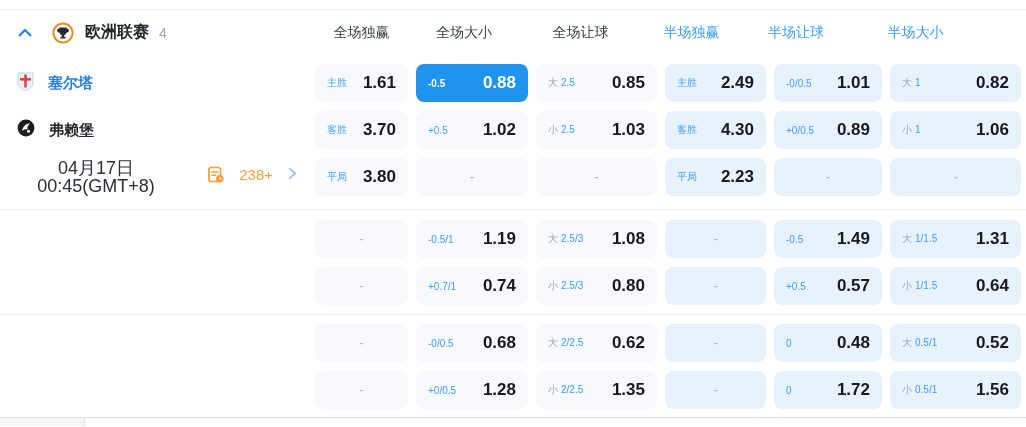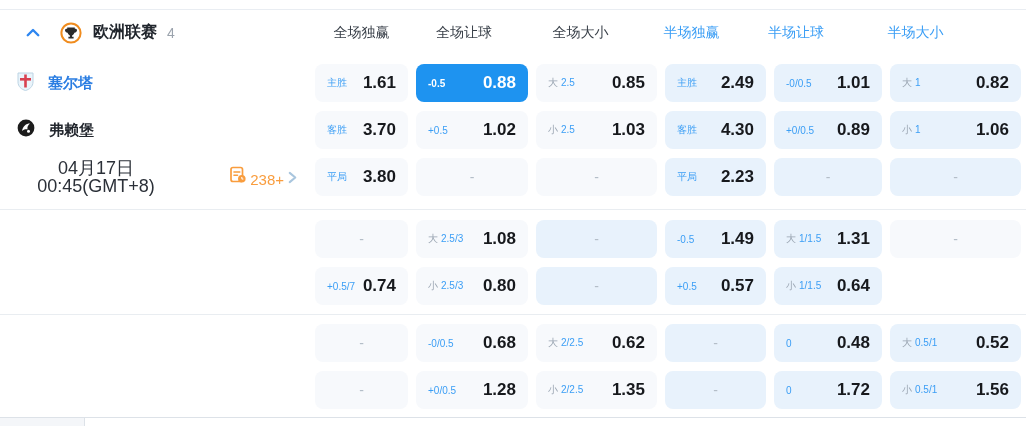--- a/index.html
+++ b/index.html
@@ -2,41 +2,41 @@
 <html><head>
 <meta charset="utf-8">
 <style>
   * { margin:0; padding:0; box-sizing:border-box; }
   html,body { background:#fff; }
   body { font-family:"Liberation Sans","DejaVu Sans",sans-serif; }
   .page { width:1026px; height:427px; background:#fff; overflow:hidden; padding-top:9px; }
 
   
   .sec-header { height:46px; border-top:1px solid #e9edf2; display:flex; align-items:center; }
-  .sec-left { flex:0 0 310px; display:flex; align-items:center; padding-left:22px; }
+  .sec-left { flex:0 0 310px; display:flex; align-items:center; padding-left:14px; }
   .chev-up { width:22px; height:22px; display:flex; align-items:center; justify-content:center; cursor:pointer; }
   .league-ico { width:22px; height:22px; margin-left:16px; }
   .league-name { margin-left:11px; font-size:16px; font-weight:700; color:#20252c; }
   .match-count { margin-left:10px; font-size:14px; color:#9ba3ad; }
   .colhead { flex:1; display:grid; grid-template-columns:93px 112px 121px 101px 108px 131px; column-gap:0; padding:0 5px; align-items:center; }
   .colhead .col { text-align:center; font-size:14px; color:#383f48; }
   .colhead .col.half { color:#3b9ef5; }
 
   
   .band { display:flex; }
   .band.first { padding-top:9px; }
   .left-panel { flex:0 0 310px; position:relative; }
   .left-rows { display:flex; flex-direction:column; row-gap:9px; }
   .team-row { height:38px; display:flex; align-items:center; padding-left:17px; column-gap:14px; cursor:pointer; }
   .team-name { font-size:15px; font-weight:700; }
   .team-name.home { color:#2a7de2; }
   .team-name.away { color:#23272e; }
   .meta-row { height:38px; position:relative; }
   .dt { position:absolute; left:0; top:50%; transform:translateY(-50%); width:192px; text-align:center; font-size:18px; line-height:18px; color:#2b3038; }
-  .more-link { position:absolute; right:12px; top:50%; transform:translateY(-50%); display:flex; align-items:flex-end; column-gap:3px; cursor:pointer; }
+  .more-link { position:absolute; right:12px; top:50%; transform:translateY(-50%); display:flex; align-items:flex-start; column-gap:14px; cursor:pointer; }
   .more-label { color:#f99d3e; font-size:15px; }
 
   .odds-grid { flex:1; display:grid; grid-template-columns:93px 112px 121px 101px 108px 131px; gap:9px 8px; padding:0 5px; align-content:start; }
   .cell { height:38px; border-radius:8px; display:flex; align-items:center; justify-content:space-between; padding:0 12px; cursor:pointer; }
   .cell.full { background:#f7f9fc; }
   .cell.half { background:#e8f2fc; }
   .cell.selected { background:#1e93f0; }
   .cell.dashc { justify-content:center; cursor:default; }
   .cell-label { font-size:10px; color:#3b9ef5; white-space:nowrap; }
   .cell-label .prefix { color:#9aa5b2; margin-right:3px; }
@@ -70,22 +70,22 @@
         <svg width="22" height="22" viewBox="0 0 22 22">
           <circle cx="11" cy="11" r="9.6" fill="none" stroke="#f08c1e" stroke-width="2"></circle>
           <path d="M7.2 5.5 h7.6 v1.2 c1.6 0 2.4 .6 2.2 1.8 c-.2 1.2-1.2 2-2.6 2.2 c-.5 1.5-1.4 2.5-2.4 2.8 v1.3 h1.6 v1.7 H8.4 v-1.7 H10 v-1.3 c-1-.3-1.9-1.3-2.4-2.8 C6.2 10.5 5.2 9.7 5 8.5 c-.2-1.2 .6-1.8 2.2-1.8 z" fill="#2b2b2b"></path>
         </svg>
       </span>
       <span class="league-name">欧洲联赛</span>
       <span class="match-count">4</span>
     </div>
     <div class="colhead">
       <div class="col">全场独赢</div>
+      <div class="col">全场大小</div>
       <div class="col">全场让球</div>
-      <div class="col">全场大小</div>
       <div class="col half">半场独赢</div>
       <div class="col half">半场让球</div>
       <div class="col half">半场大小</div>
     </div>
   </div>
 
   <div class="band first">
     <div class="left-panel">
       <div class="left-rows">
         <div class="team-row">
@@ -208,39 +208,43 @@
 
   <div class="sep1"></div>
 
   <div class="band">
     <div class="left-panel"></div>
     <div class="odds-grid">
         <div class="cell full dashc">
           <span class="dashmark">-</span>
         </div>
         <div class="cell full">
+          <span class="cell-label">-0.5/1</span>
+          <span class="cell-value">1.19</span>
+        </div>
+        <div class="cell full">
           <span class="cell-label"><span class="prefix">大</span><span class="line">2.5/3</span></span>
           <span class="cell-value">1.08</span>
         </div>
         <div class="cell half dashc">
           <span class="dashmark">-</span>
         </div>
         <div class="cell half">
           <span class="cell-label">-0.5</span>
           <span class="cell-value">1.49</span>
         </div>
         <div class="cell half">
           <span class="cell-label"><span class="prefix">大</span><span class="line">1/1.5</span></span>
           <span class="cell-value">1.31</span>
         </div>
         <div class="cell full dashc">
           <span class="dashmark">-</span>
         </div>
         <div class="cell full">
-          <span class="cell-label">+0.5/7</span>
+          <span class="cell-label">+0.7/1</span>
           <span class="cell-value">0.74</span>
         </div>
         <div class="cell full">
           <span class="cell-label"><span class="prefix">小</span><span class="line">2.5/3</span></span>
           <span class="cell-value">0.80</span>
         </div>
         <div class="cell half dashc">
           <span class="dashmark">-</span>
         </div>
         <div class="cell half">

